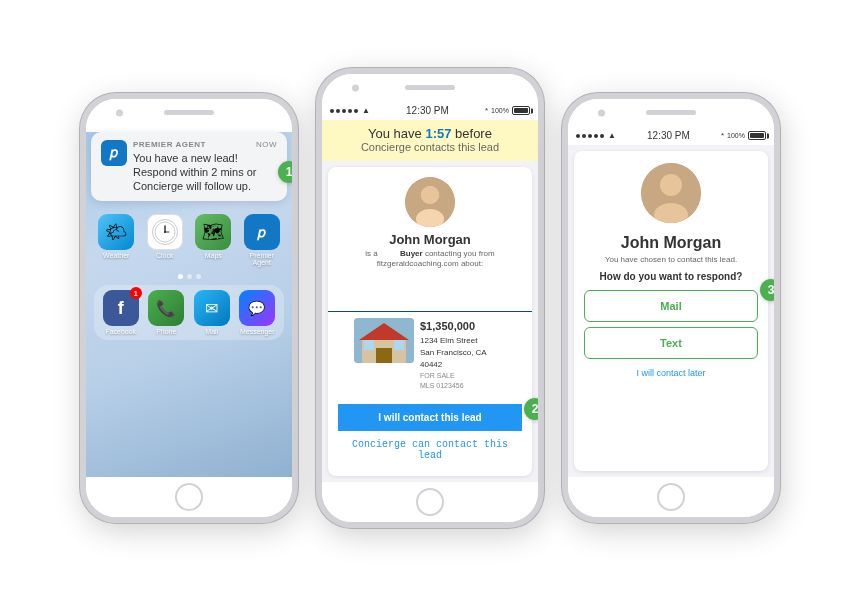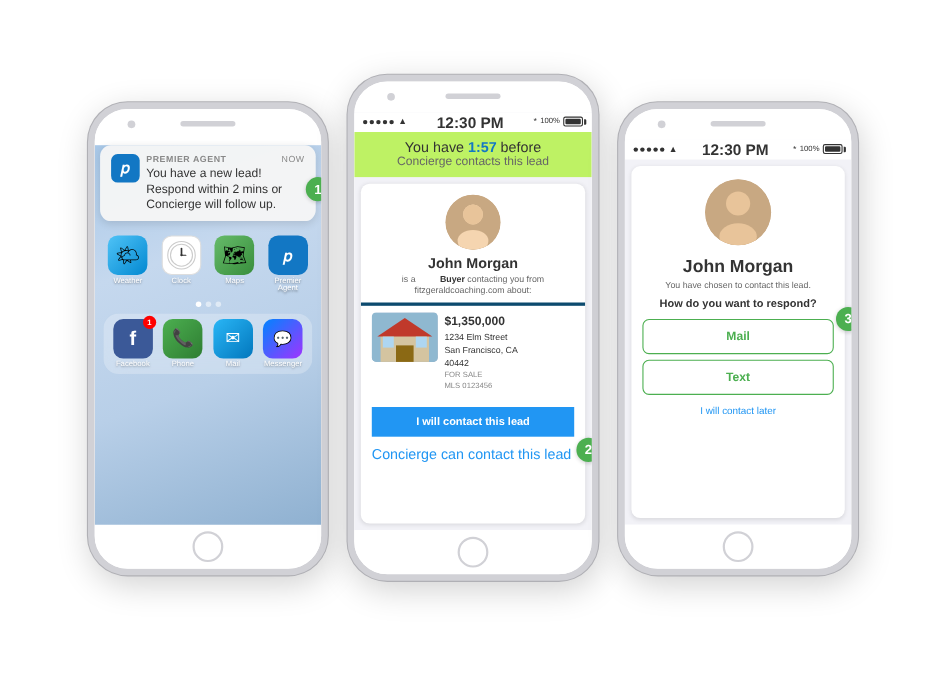--- a/index.html
+++ b/index.html
@@ -244,21 +244,21 @@
       align-items: center;
       padding: 2px 8px;
       height: 18px;
       flex-shrink: 0;
     }
     .status-bar-dark .signal-dots {
       display: flex; gap: 2px; align-items: center;
     }
     .signal-dot { width: 4px; height: 4px; border-radius: 50%; background: #333; }
     .wifi-icon-sm { font-size: 8px; color: #333; margin-left: 2px; }
-    .status-time { font-size: 14px; font-weight: 700; color: #333; }
+    .status-time { font-size: 10px; font-weight: 400; color: #333; }
     .status-right { display: flex; align-items: center; gap: 3px; }
     .bluetooth-sm { font-size: 8px; color: #333; }
     .battery-sm {
       width: 18px; height: 9px;
       border: 1.5px solid #333;
       border-radius: 2px;
       position: relative;
       display: flex; align-items: center;
       padding: 1px;
     }
@@ -269,21 +269,21 @@
       top: 50%;
       transform: translateY(-50%);
       width: 2px; height: 5px;
       background: #333;
       border-radius: 0 1px 1px 0;
     }
     .battery-fill { background: #333; border-radius: 1px; height: 100%; width: 100%; }
     .battery-pct { font-size: 7px; color:#333; }
 
     .screen2-header {
-      background: #bef264;
+      background: #fef9c3;
       text-align: center;
       padding: 6px 12px 8px;
       flex-shrink: 0;
     }
     .timer-text {
       font-size: 13px;
       color: #333;
     }
     .timer-highlight { color: #1277c4; font-weight: 600; }
 
@@ -312,22 +312,23 @@
       justify-content: center;
     }
     
     .lead-name { font-size: 13px; font-weight: 700; color: #333; margin-bottom: 2px; }
     .lead-desc { font-size: 8px; color: #666; line-height: 1.3; }
     .lead-desc strong { color: #333; padding-left: 20px; }
 
     .property-row {
       display: flex;
       gap: 6px;
-      padding: 6px 10px;
-      border-top: 3px solid #0c4a6e;
+      padding: 6px 26px;
+      border-top: 1px solid #0c4a6e;
+      margin-top: 36px;
     }
     .property-img {
       width: 60px;
       height: 45px;
       border-radius: 4px;
       background: linear-gradient(135deg, #c8d8e8 0%, #8fa8c0 100%);
       flex-shrink: 0;
       overflow: hidden;
       position: relative;
     }
@@ -342,25 +343,26 @@
       border: none;
       border-radius: 0;
       padding: 8px;
       font-size: 10px;
       font-weight: 600;
       text-align: center;
       cursor: pointer;
       flex-shrink: 0;
     }
     .concierge-link {
-      text-align: left;
-      font-size: 13px;
+      text-align: center;
+      font-size: 10px;
       color: #2196f3;
       padding: 4px 10px 8px;
       flex-shrink: 0;
+      font-family: Liberation Mono, monospace;
     }
 
     
     .screen3 {
       background: #f2f2f7;
       height: 100%;
       display: flex;
       flex-direction: column;
     }
     .screen3-card {

